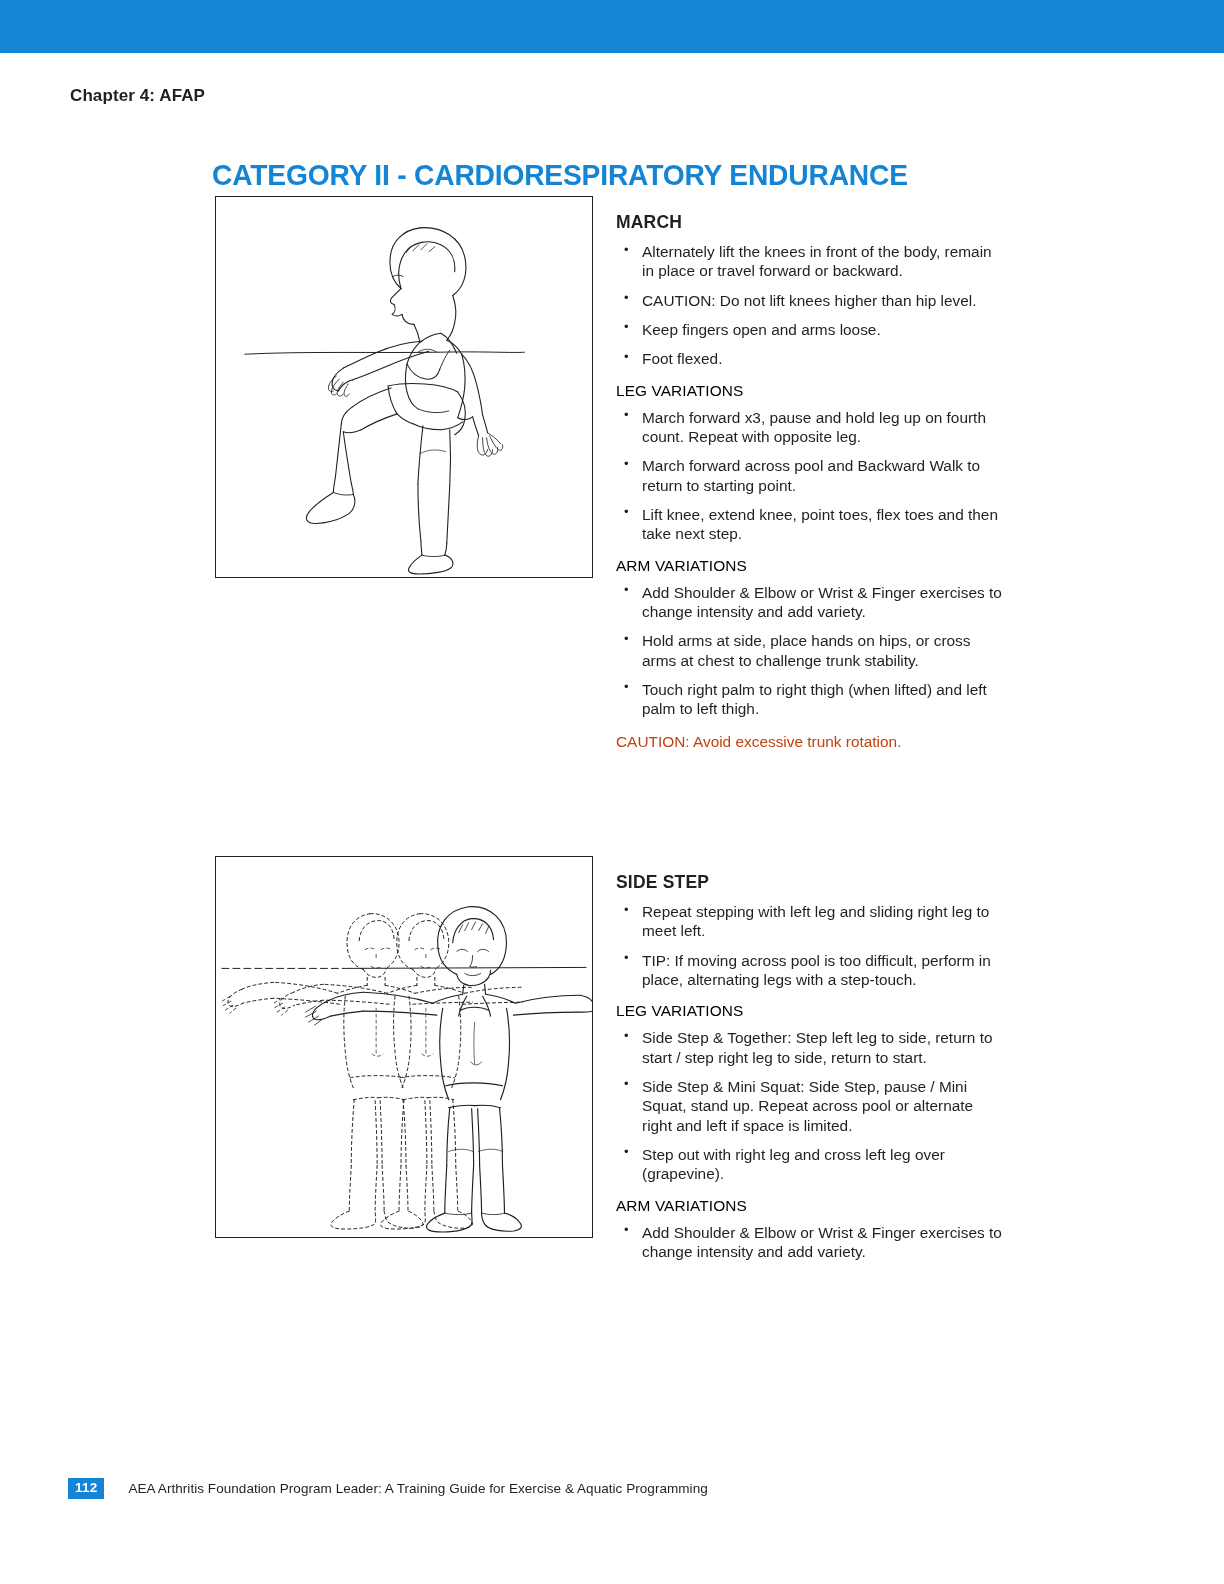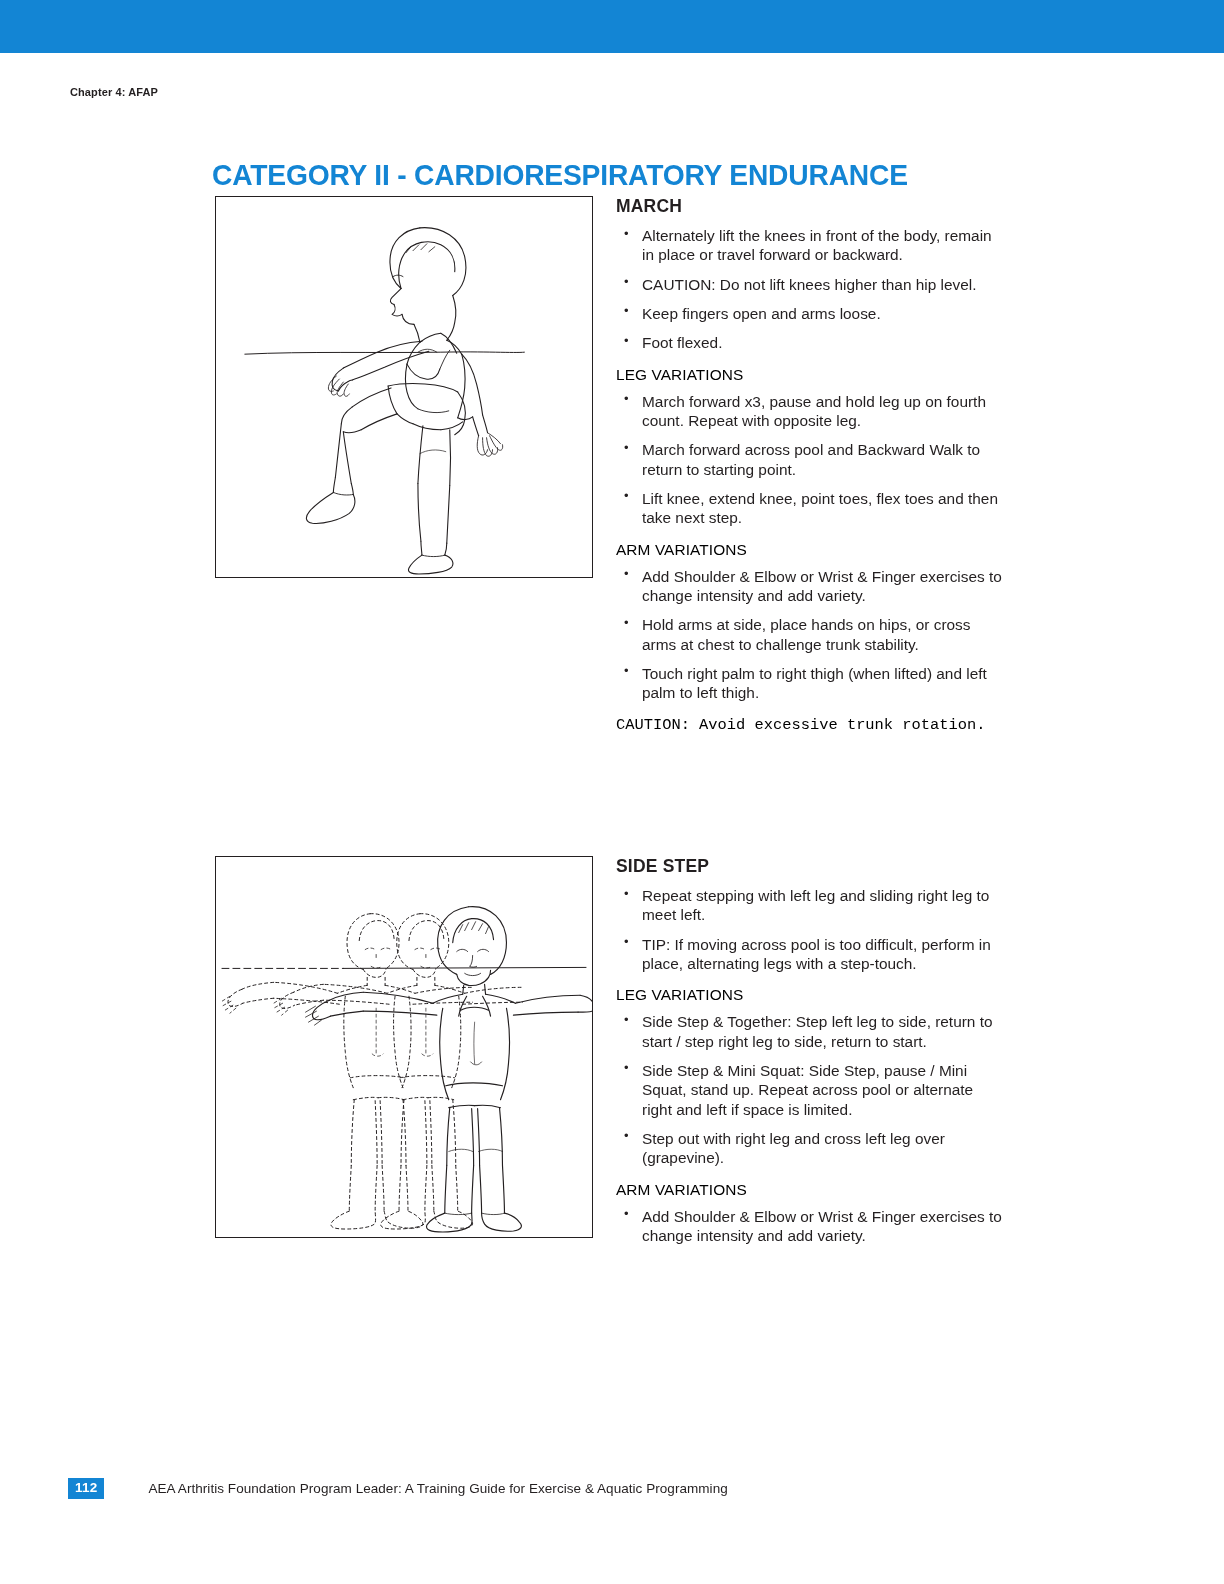--- a/index.html
+++ b/index.html
@@ -21,21 +21,21 @@
     width: 1224px;
     height: 53px;
     background: #1385d4;
   }
 
   
   .running-head {
     position: absolute;
     left: 70px;
     top: 86px;
-    font-size: 11px;
+    font-size: 17px;
     font-weight: bold;
     letter-spacing: 0.1px;
     color: #231f20;
   }
 
   
   .category-title {
     position: absolute;
     left: 212px;
     top: 138px;
@@ -65,21 +65,21 @@
     height: 382px;
     border: 1.4px solid #231f20;
     background: #ffffff;
     overflow: hidden;
   }
   .figure-frame svg { display: block; width: 100%; height: 100%; }
 
   .exercise-body {
     position: absolute;
     left: 616px;
-    top: 0;
+    top: 16px;
     width: 392px;
   }
 
   .ex-title {
     font-size: 17.5px;
     font-weight: bold;
     letter-spacing: 0.2px;
     margin: 0 0 9px 0;
     color: #231f20;
   }
@@ -112,32 +112,30 @@
     left: 2px;
     top: -0.5px;
     font-size: 13px;
     color: #231f20;
   }
 
   .plain-note {
     font-size: 15.4px;
     line-height: 1.255;
     margin: 13px 0 0 0;
-    color: #000000;
-    font-family: Liberation Mono, monospace;
+    color: #c2410c;
   }
 
   
   .footer {
     position: absolute;
     left: 68px;
     top: 1478px;
     display: flex;
     align-items: center;
-    gap: 20px;
   }
   .page-badge {
     background: #1385d4;
     color: #ffffff;
     font-size: 13.5px;
     font-weight: bold;
     padding: 3px 7px 4px 7px;
     line-height: 1;
     letter-spacing: 0.2px;
   }

